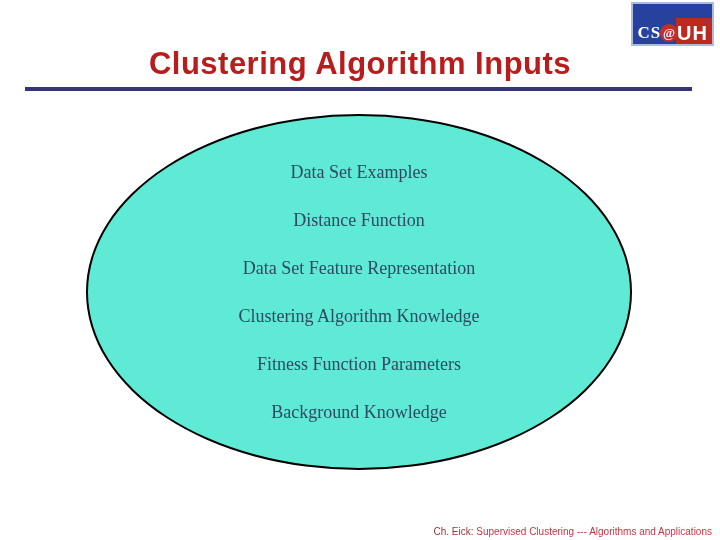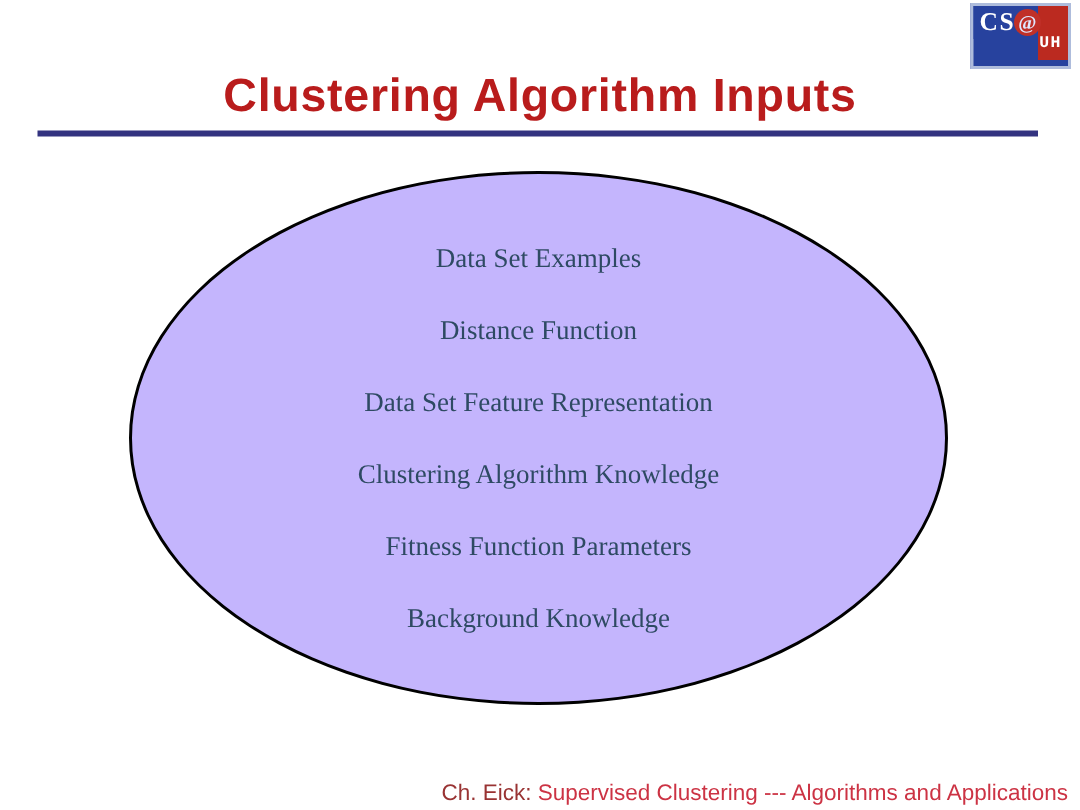--- a/index.html
+++ b/index.html
@@ -11,21 +11,21 @@
     overflow: hidden;
     font-family: "Liberation Sans", sans-serif;
   }
 
   
   .logo {
     position: absolute;
     top: 2px; right: 6px;
     height: 44px;
     display: flex;
-    align-items: flex-start;
+    align-items: flex-end;
     border: 2px solid #aebcdc;
     background: #27429e;
   }
   .logo-cs {
     background: #27429e;
     color: #ffffff;
     font-family: "Liberation Serif", serif;
     font-weight: bold;
     font-size: 17px;
     line-height: 22px;
@@ -41,25 +41,25 @@
     font-family: "Liberation Serif", serif;
     font-weight: bold;
     font-size: 13px;
     line-height: 18px;
     text-align: center;
     z-index: 2;
   }
   .logo-uh {
     background: #bb2a20;
     color: #ffffff;
-    font-family: Liberation Mono, monospace;
+    font-family: Liberation Sans, sans-serif;
     font-weight: bold;
-    font-size: 11px;
+    font-size: 20px;
     line-height: 22px;
-    padding: 14px 4px 0 1px;
+    padding: 4px 4px 0 1px;
     letter-spacing: 1px;
   }
 
   
   .slide-title {
     position: absolute;
     top: 46px;
     left: 0; right: 0;
     text-align: center;
     font-size: 31px;
@@ -79,41 +79,41 @@
 
   
   .ellipse {
     position: absolute;
     left: 86px;
     top: 114px;
     width: 546px;
     height: 356px;
     border: 2px solid #000000;
     border-radius: 50%;
-    background: #c4b5fd;
+    background: #5eead4;
     display: flex;
     flex-direction: column;
     justify-content: center;
     align-items: center;
   }
   .ellipse-item {
     font-family: "Liberation Serif", serif;
     font-size: 18px;
     line-height: 48px;
     color: #2e4a63;
     text-align: center;
     white-space: nowrap;
   }
 
   
   .footer {
     position: absolute;
     right: 8px;
     bottom: 3px;
-    font-size: 15px;
+    font-size: 10px;
     white-space: nowrap;
   }
   .footer-author { color: #993333; }
   .footer-title  { color: #cc3344; }
 </style>
 </head>
 <body>
 
 <div class="logo">
   <span class="logo-cs">CS</span>

